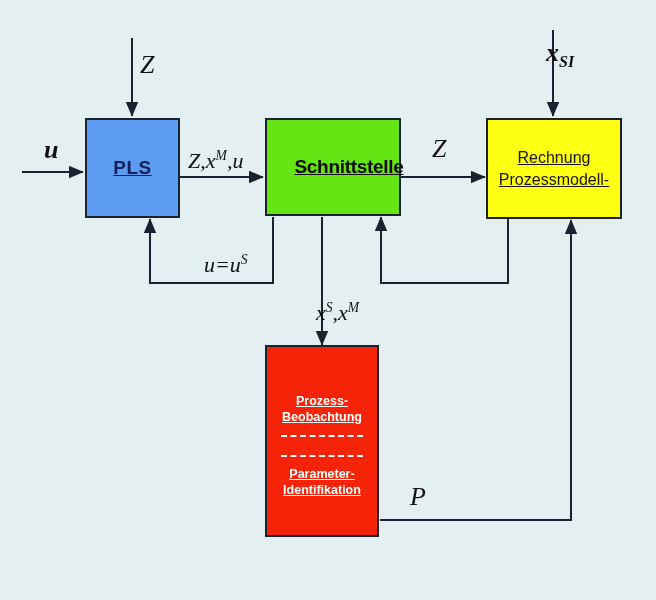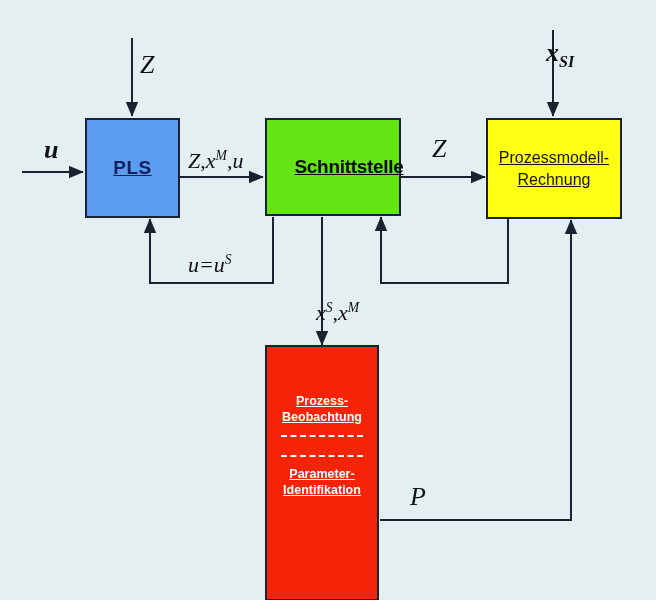--- a/index.html
+++ b/index.html
@@ -66,25 +66,25 @@
 
   <div class="node node-pls" style="left:85px;top:118px;width:95px;height:100px;">
     <span>PLS</span>
   </div>
 
   <div class="node node-schnitt" style="left:265px;top:118px;width:136px;height:98px;">
     <span>Schnittstelle</span>
   </div>
 
   <div class="node node-prozess" style="left:486px;top:118px;width:136px;height:101px;">
+    <span>Rechnung</span>
     <span>Prozessmodell-</span>
-    <span>Rechnung</span>
   </div>
 
-  <div class="node node-red" style="left:265px;top:345px;width:114px;height:256px;">
+  <div class="node node-red" style="left:265px;top:345px;width:114px;height:192px;">
     <span class="red-seg">Prozess-
 Beobachtung</span>
     <div class="red-rule"></div>
     <div class="red-rule"></div>
     <span class="red-seg">Parameter-
 Identifikation</span>
   </div>
 
   <div class="mlabel big bold" style="left:44px;top:135px;">
     <span>u</span>
@@ -99,21 +99,21 @@
   </div>
 
   <div class="mlabel med" style="left:188px;top:148px;">
     <span>Z,</span><span>x</span><sup>M</sup><span>,u</span>
   </div>
 
   <div class="mlabel big" style="left:432px;top:134px;">
     <span>Z</span>
   </div>
 
-  <div class="mlabel med" style="left:188px;top:252px;">
+  <div class="mlabel med" style="left:204px;top:252px;">
     <span>u=u</span><sup>S</sup>
   </div>
 
 
   <div class="mlabel med" style="left:316px;top:300px;">
     <span>x</span><sup>S</sup><span>,x</span><sup>M</sup>
   </div>
 
   <div class="mlabel big" style="left:410px;top:482px;">
     <span>P</span>

